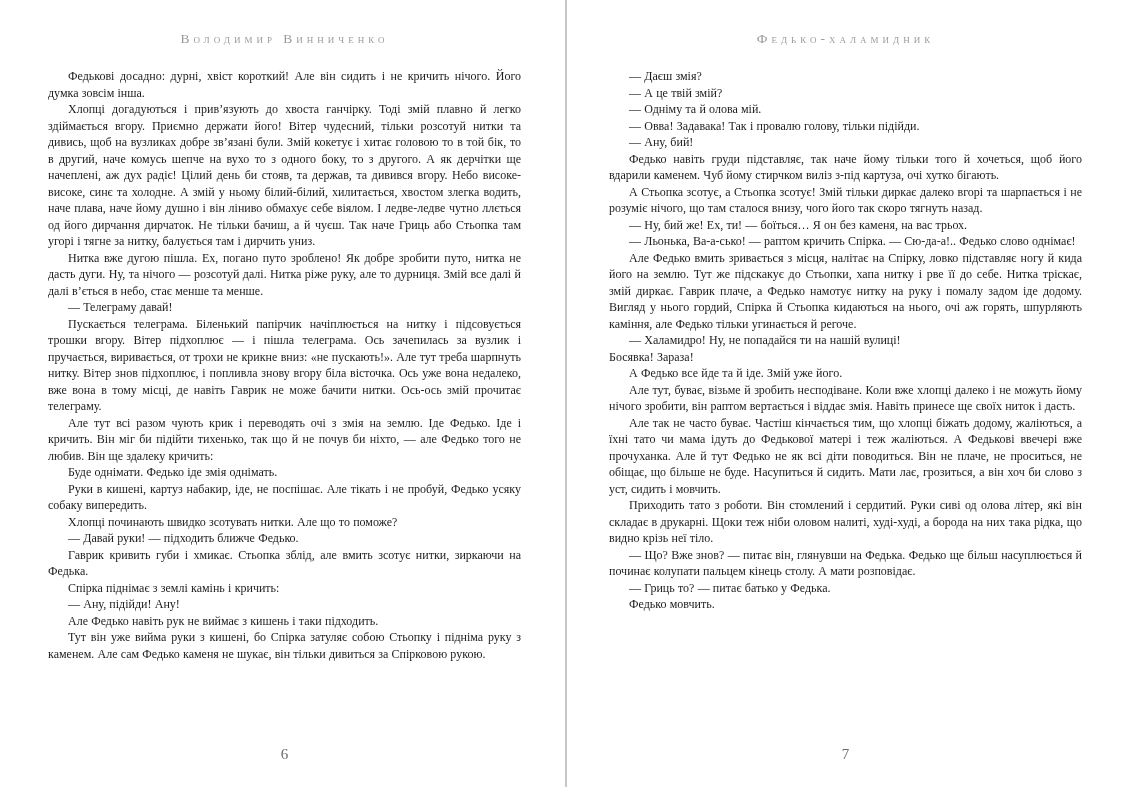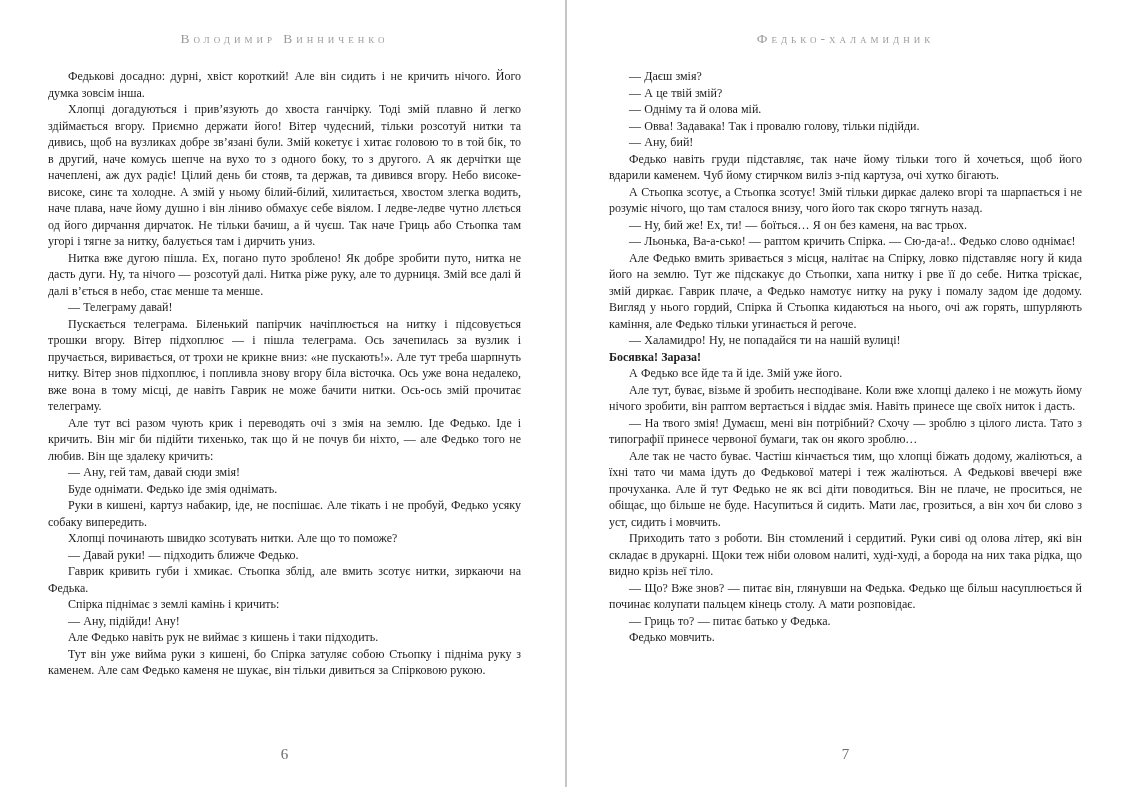--- a/index.html
+++ b/index.html
@@ -65,21 +65,21 @@
   .para {
     margin: 0;
     font-size: 12px;
     line-height: 16.5px;
     text-align: justify;
     text-indent: 20px;
     hyphens: auto;
     -webkit-hyphens: auto;
     word-spacing: 0.02em;
   }
-  .para.no-indent { text-indent: 0; font-weight: bold; }
+  .para.no-indent { text-indent: 0; }
   .page-number {
     position: absolute;
     top: 746px;
     left: 0;
     width: 100%;
     text-align: center;
     font-size: 15px;
     color: #6b6b6b;
   }
 </style>
@@ -91,21 +91,20 @@
   <div class="page page--left">
     <div class="col">
       <div class="running-header">Володимир Винниченко</div>
       <div class="page-body">
           <p class="para">Федькові досадно: дурні, хвіст короткий! Але він сидить і не кричить нічого. Його думка зовсім інша.</p>
           <p class="para">Хлопці догадуються і прив’язують до хвоста ганчірку. Тоді змій плавно й легко здіймається вгору. Приємно держати його! Вітер чудесний, тільки розсотуй нитки та дивись, щоб на вузликах добре зв’язані були. Змій кокетує і хитає головою то в той бік, то в другий, наче комусь шепче на вухо то з одного боку, то з другого. А як дерчітки ще начеплені, аж дух радіє! Цілий день би стояв, та держав, та дивився вгору. Небо високе-високе, синє та холодне. А змій у ньому білий-білий, хилитається, хвостом злегка водить, наче плава, наче йому душно і він ліниво обмахує себе віялом. І ледве-ледве чутно ллється од його дирчання дирчаток. Не тільки бачиш, а й чуєш. Так наче Гриць або Стьопка там угорі і тягне за нитку, балується там і дирчить униз.</p>
           <p class="para">Нитка вже дугою пішла. Ех, погано путо зроблено! Як добре зробити путо, нитка не дасть дуги. Ну, та нічого — розсотуй далі. Нитка ріже руку, але то дурниця. Змій все далі й далі в’ється в небо, стає менше та менше.</p>
           <p class="para">— Телеграму давай!</p>
           <p class="para">Пускається телеграма. Біленький папірчик начіплюється на нитку і підсовується трошки вгору. Вітер підхоплює — і пішла телеграма. Ось зачепилась за вузлик і пручається, виривається, от трохи не крикне вниз: «не пускають!». Але тут треба шарпнуть нитку. Вітер знов підхоплює, і попливла знову вгору біла вісточка. Ось уже вона недалеко, вже вона в тому місці, де навіть Гаврик не може бачити нитки. Ось-ось змій прочитає телеграму.</p>
           <p class="para">Але тут всі разом чують крик і переводять очі з змія на землю. Іде Федько. Іде і кричить. Він міг би підійти тихенько, так що й не почув би ніхто, — але Федько того не любив. Він ще здалеку кричить:</p>
-          <p class="para">— Ану, гей там, давай сюди змія!</p>
           <p class="para">Буде однімати. Федько іде змія однімать.</p>
           <p class="para">Руки в кишені, картуз набакир, іде, не поспішає. Але тікать і не пробуй, Федько усяку собаку випередить.</p>
           <p class="para">Хлопці починають швидко зсотувать нитки. Але що то поможе?</p>
           <p class="para">— Давай руки! — підходить ближче Федько.</p>
           <p class="para">Гаврик кривить губи і хмикає. Стьопка зблід, але вмить зсотує нитки, зиркаючи на Федька.</p>
           <p class="para">Спірка піднімає з землі камінь і кричить:</p>
           <p class="para">— Ану, підійди! Ану!</p>
           <p class="para">Але Федько навіть рук не виймає з кишень і таки підходить.</p>
           <p class="para">Тут він уже вийма руки з кишені, бо Спірка затуляє собою Стьопку і підніма руку з каменем. Але сам Федько каменя не шукає, він тільки дивиться за Спірковою рукою.</p>
         </div>
@@ -126,21 +125,20 @@
           <p class="para">— Ану, бий!</p>
           <p class="para">Федько навіть груди підставляє, так наче йому тільки того й хочеться, щоб його вдарили каменем. Чуб йому стирчком виліз з-під картуза, очі хутко бігають.</p>
           <p class="para">А Стьопка зсотує, а Стьопка зсотує! Змій тільки диркає далеко вгорі та шарпається і не розуміє нічого, що там сталося внизу, чого його так скоро тягнуть назад.</p>
           <p class="para">— Ну, бий же! Ех, ти! — боїться… Я он без каменя, на вас трьох.</p>
           <p class="para">— Льонька, Ва-а-сько! — раптом кричить Спірка. — Сю-да-а!.. Федько слово однімає!</p>
           <p class="para">Але Федько вмить зривається з місця, налітає на Спірку, ловко підставляє ногу й кида його на землю. Тут же підскакує до Стьопки, хапа нитку і рве її до себе. Нитка тріскає, змій диркає. Гаврик плаче, а Федько намотує нитку на руку і помалу задом іде додому. Вигляд у нього гордий, Спірка й Стьопка кидаються на нього, очі аж горять, шпурляють каміння, але Федько тільки угинається й регоче.</p>
           <p class="para">— Халамидро! Ну, не попадайся ти на нашій вулиці!</p>
           <p class="para no-indent">Босявка! Зараза!</p>
           <p class="para">А Федько все йде та й іде. Змій уже його.</p>
           <p class="para">Але тут, буває, візьме й зробить несподіване. Коли вже хлопці далеко і не можуть йому нічого зробити, він раптом вертається і віддає змія. Навіть принесе ще своїх ниток і дасть.</p>
-          <p class="para">— На твого змія! Думаєш, мені він потрібний? Схочу — зроблю з цілого листа. Тато з типографії принесе червоної бумаги, так он якого зроблю…</p>
           <p class="para">Але так не часто буває. Частіш кінчається тим, що хлопці біжать додому, жаліються, а їхні тато чи мама ідуть до Федькової матері і теж жаліються. А Федькові ввечері вже прочуханка. Але й тут Федько не як всі діти поводиться. Він не плаче, не проситься, не обіщає, що більше не буде. Насупиться й сидить. Мати лає, грозиться, а він хоч би слово з уст, сидить і мовчить.</p>
           <p class="para">Приходить тато з роботи. Він стомлений і сердитий. Руки сиві од олова літер, які він складає в друкарні. Щоки теж ніби оловом налиті, худі-худі, а борода на них така рідка, що видно крізь неї тіло.</p>
           <p class="para">— Що? Вже знов? — питає він, глянувши на Федька. Федько ще більш насуплюється й починає колупати пальцем кінець столу. А мати розповідає.</p>
           <p class="para">— Гриць то? — питає батько у Федька.</p>
           <p class="para">Федько мовчить.</p>
         </div>
       <div class="page-number">7</div>
     </div>
   </div>
 

